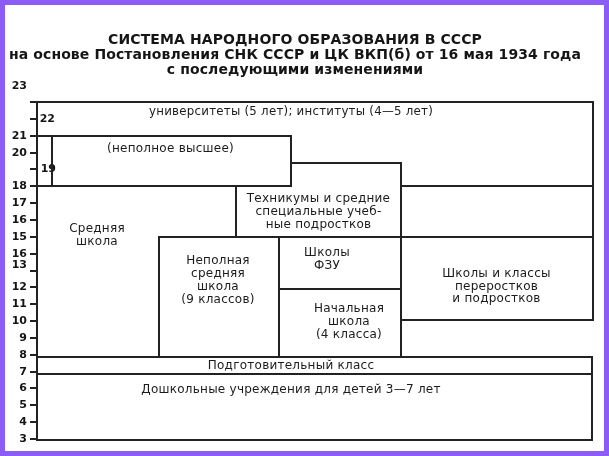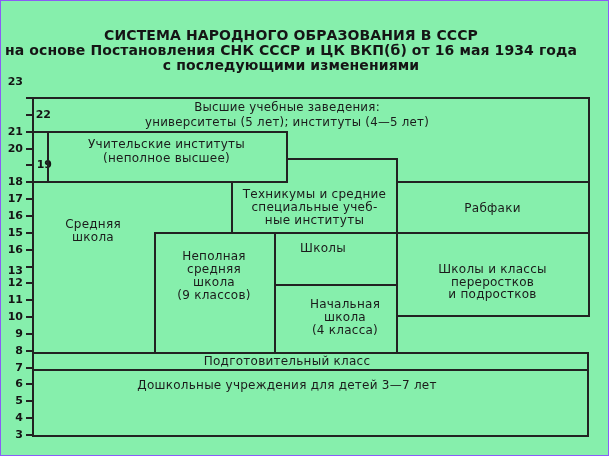--- a/index.html
+++ b/index.html
@@ -1,19 +1,19 @@
 <!DOCTYPE html>
 <html><head>
 <meta charset="utf-8">
 <style>
   html,body{margin:0;padding:0;background:#e9e9e9;}
   .page{
-    position:relative;width:609px;height:456px;background:#86efac;
+    position:relative;width:609px;height:456px;background:#ffffff;
     font-family:"DejaVu Sans","Liberation Sans",sans-serif;color:#151515;
-    border:1px solid #8b5cf6;box-sizing:border-box;overflow:hidden;margin:0 auto;
+    border:5px solid #8b5cf6;box-sizing:border-box;overflow:hidden;margin:0 auto;
   }
   .hl,.vl{position:absolute;background:#222222;}
   .hl{height:2px;}
   .vl{width:2px;}
   .title{
     position:absolute;left:0;width:580px;text-align:center;
     font-weight:bold;font-size:14px;line-height:14.8px;letter-spacing:0.1px;
   }
   .label{
     position:absolute;text-align:center;font-size:12px;line-height:13px;
@@ -52,21 +52,21 @@
       <div class="tick-label" style="top: 174.25px;">18</div>
       <div class="tick" style="top: 197.1px;"></div>
       <div class="tick-label" style="top: 191.1px;">17</div>
       <div class="tick" style="top: 213.95px;"></div>
       <div class="tick-label" style="top: 207.95px;">16</div>
       <div class="tick" style="top: 230.8px;"></div>
       <div class="tick-label" style="top: 224.8px;">15</div>
       <div class="tick" style="top: 247.65px;"></div>
       <div class="tick-label" style="top: 241.65px;">16</div>
       <div class="tick" style="top: 264.5px;"></div>
-      <div class="tick-label" style="top: 263px;">13</div>
+      <div class="tick-label" style="top: 253px;">13</div>
       <div class="tick" style="top: 281.35px;"></div>
       <div class="tick-label" style="top: 275.35px;">12</div>
       <div class="tick" style="top: 298.2px;"></div>
       <div class="tick-label" style="top: 292.2px;">11</div>
       <div class="tick" style="top: 315.05px;"></div>
       <div class="tick-label" style="top: 309.05px;">10</div>
       <div class="tick" style="top: 331.9px;"></div>
       <div class="tick-label" style="top: 325.9px;">9</div>
       <div class="tick" style="top: 348.75px;"></div>
       <div class="tick-label" style="top: 342.75px;">8</div>
@@ -98,53 +98,49 @@
   <div class="vl" style="left:46px;top:130px;height:52px;"></div>
   <div class="vl" style="left:285px;top:130px;height:52px;"></div>
   <div class="vl" style="left:230px;top:180px;height:53px;"></div>
   <div class="vl" style="left:395px;top:157px;height:196px;"></div>
   <div class="vl" style="left:153px;top:231px;height:122px;"></div>
   <div class="vl" style="left:273px;top:231px;height:122px;"></div>
   <div class="vl" style="left:587px;top:96px;height:220px;"></div>
   <div class="vl" style="left:586px;top:351px;height:85px;"></div>
 
   <div class="label wide" style="left:31px;top:99px;width:510px;">
-    <div>Высшие учебные заведения:</div>
     <div>университеты (5 лет); институты (4—5 лет)</div>
   </div>
 
   <div class="label" style="left:46px;top:137px;width:239px;line-height:13.5px;">
-    <div>Учительские институты</div>
     <div>(неполное высшее)</div>
   </div>
 
   <div class="label" style="left:232px;top:187px;width:163px;">
     <div>Техникумы и средние</div>
     <div>специальные учеб-</div>
-    <div>ные институты</div>
+    <div>ные подростков</div>
   </div>
 
-  <div class="label" style="left:395px;top:201px;width:193px;">
-    <div>Рабфаки</div>
-  </div>
 
   <div class="label" style="left:31px;top:217px;width:122px;">
     <div>Средняя</div>
     <div>школа</div>
   </div>
 
   <div class="label" style="left:153px;top:249px;width:120px;">
     <div>Неполная</div>
     <div>средняя</div>
     <div>школа</div>
     <div>(9 классов)</div>
   </div>
 
   <div class="label" style="left:273px;top:241px;width:98px;">
     <div>Школы</div>
+    <div>ФЗУ</div>
   </div>
 
   <div class="label" style="left:273px;top:297px;width:142px;">
     <div>Начальная</div>
     <div>школа</div>
     <div>(4 класса)</div>
   </div>
 
   <div class="label" style="left:395px;top:262px;width:193px;line-height:12.5px;">
     <div>Школы и классы</div>

